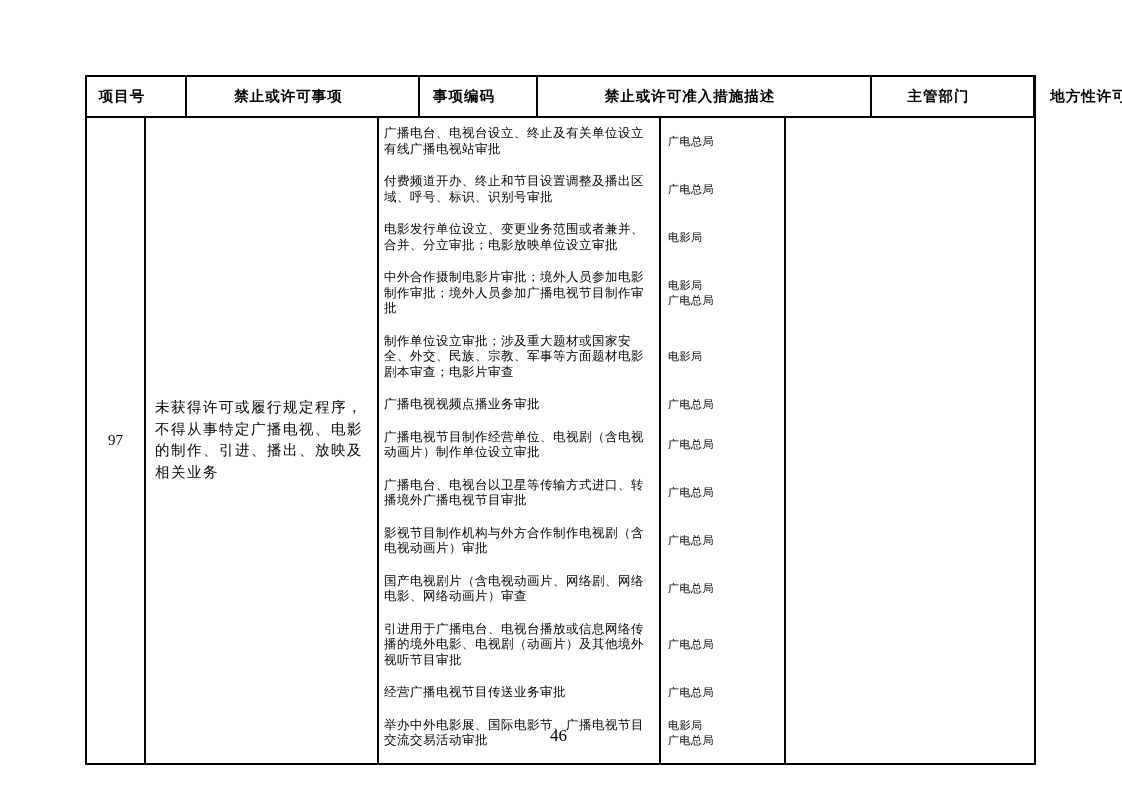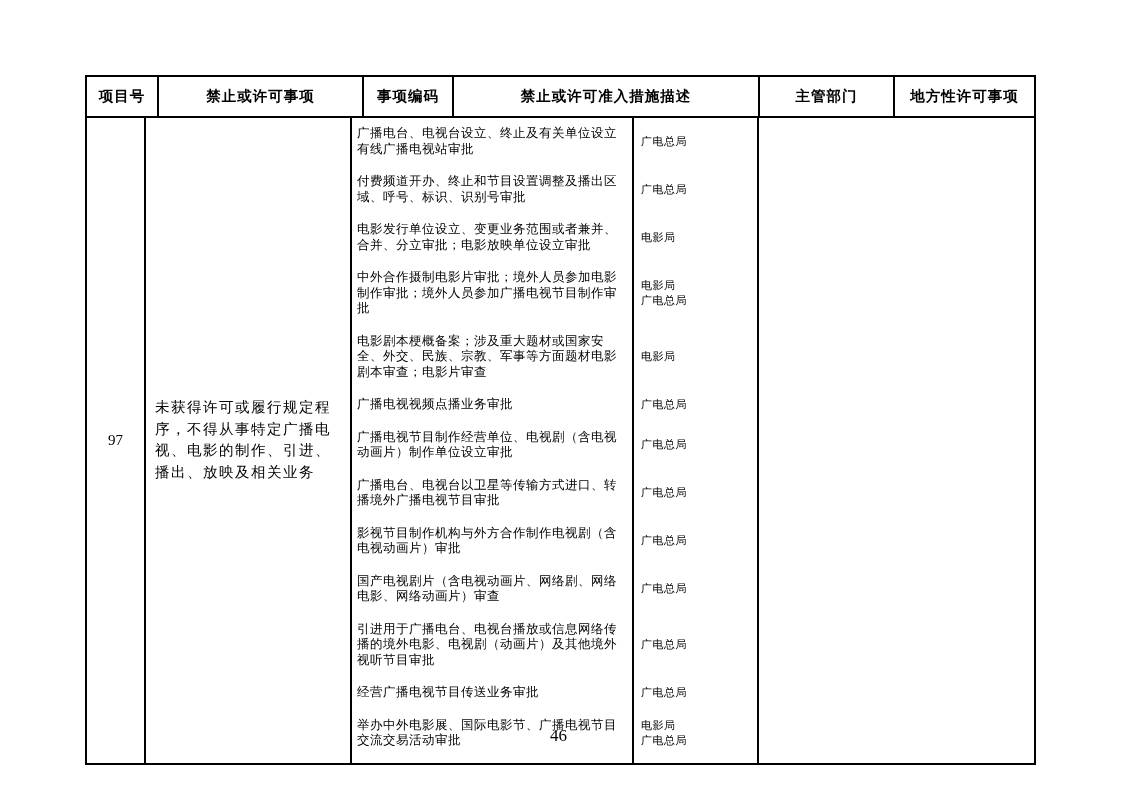--- a/index.html
+++ b/index.html
@@ -17,35 +17,35 @@
   }
 
   
   .thead { display:flex; align-items:stretch; border-bottom:2px solid #000; }
   .th {
     box-sizing:border-box; flex:0 0 auto;
     display:flex; align-items:center; justify-content:center;
     font-weight:bold; font-size:14.5px; letter-spacing:1px;
     padding:10px 10px; text-align:center;
   }
-  .th + .th { border-left:2px solid #000; }
+  .th + .th { border-left:2px solid #000;margin-left:28px; }
   .w1 { width:70px; }
   .w2 { width:205px; }
   .w3 { width:90px; }
   .w4 { width:306px; }
   .w5 { width:135px; }
   .w6 { width:141px; }
 
   
   .tbody { display:flex; align-items:stretch; }
   .col { box-sizing:border-box; flex:0 0 auto; }
   .col + .col { border-left:2px solid #000; }
   .col-item { width:57px; display:flex; align-items:center; justify-content:center; font-size:15px; }
   .col-desc {
-    width:206px; display:flex; align-items:center;
+    width:233px; display:flex; align-items:center;
     padding:0 9px; font-size:14.5px; line-height:21.5px; letter-spacing:1.5px;
   }
   .col-code { width:90px; display:flex; align-items:center; padding-left:3px; font-size:14px; letter-spacing:0.5px; }
   .col-m45 { width:407px; display:flex; flex-direction:column; }
   .col-local { width:141px; }
 
   .entry { display:flex; align-items:stretch; }
   .measure {
     box-sizing:border-box; width:304px;
     padding:0 4px 17px 5px;
@@ -100,21 +100,21 @@
     <div class="dept">电影局</div>
   </div>
 
   <div class="entry">
     <div class="measure">中外合作摄制电影片审批；境外人员参加电影制作审批；境外人员参加广播电视节目制作审批</div>
     <div class="dept">电影局
 广电总局</div>
   </div>
 
   <div class="entry">
-    <div class="measure">电影剧本梗概备案；涉及重大题材或国家安全、外交、民族、宗教、军事等方面题材电影剧本审查；电影片审查</div>
+    <div class="measure">制作单位设立审批；涉及重大题材或国家安全、外交、民族、宗教、军事等方面题材电影剧本审查；电影片审查</div>
     <div class="dept">电影局</div>
   </div>
 
   <div class="entry">
     <div class="measure">广播电视视频点播业务审批</div>
     <div class="dept">广电总局</div>
   </div>
 
   <div class="entry">
     <div class="measure">广播电视节目制作经营单位、电视剧（含电视动画片）制作单位设立审批</div>

